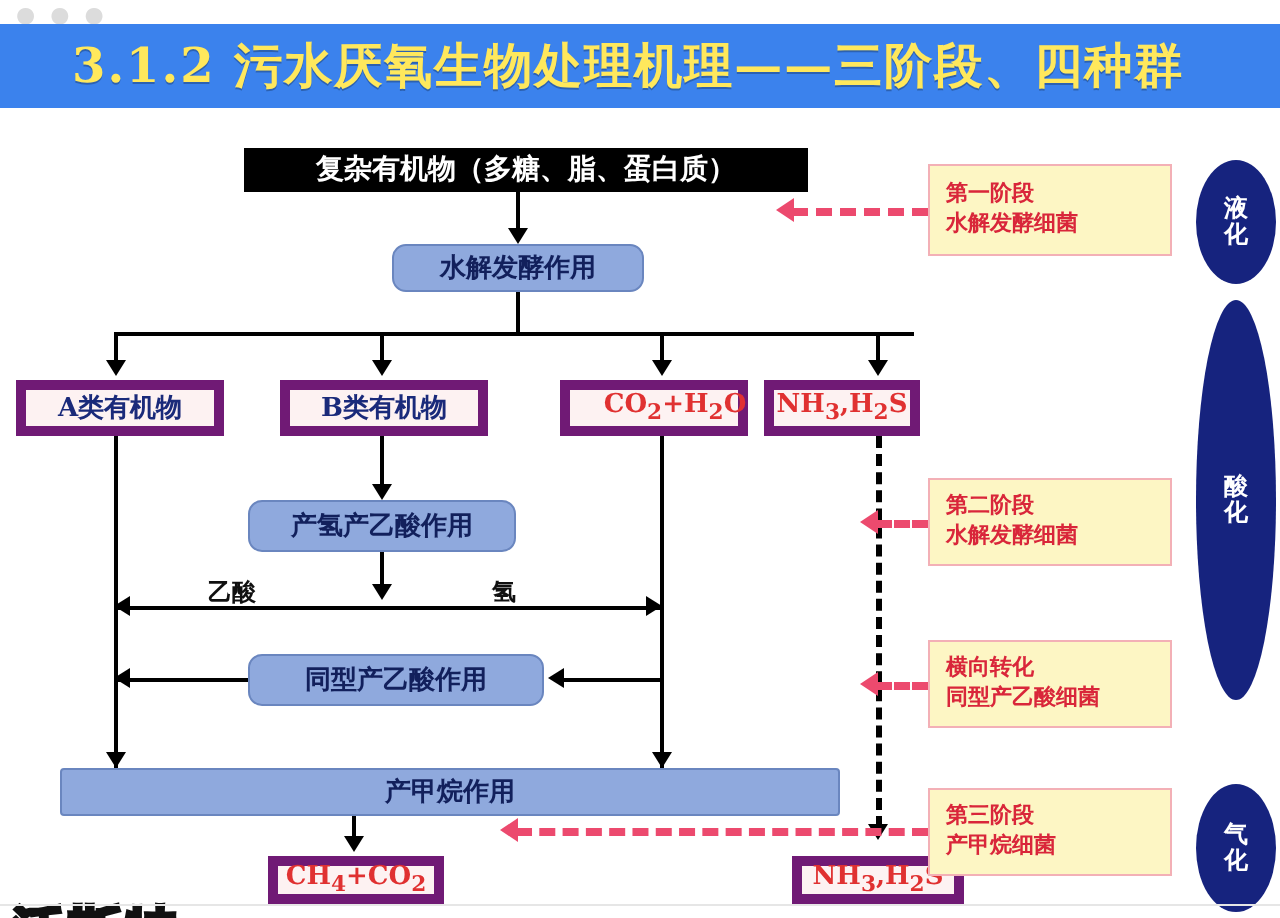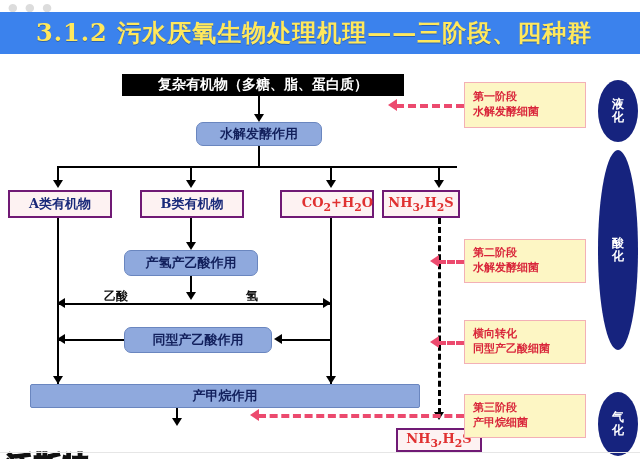--- a/index.html
+++ b/index.html
@@ -40,21 +40,21 @@
     background:#8fa9dd;
     border:1px solid #6a86bf;
     border-radius:7px;
     color:#12205c;
     font-size:13px;font-weight:bold;
     font-family:"DejaVu Serif","Liberation Serif",serif;
   }
   .box-blue.flat{border-radius:2px;}
   .box-pink{
     background:#fdf2f2;
-    border:2px solid #701a75;
+    border:5px solid #701a75;
     color:#1a2a7a;
     font-size:13px;font-weight:bold;
     font-family:"DejaVu Serif","Liberation Serif",serif;
   }
   .box-pink.redtext{color:#e03131;}
   .box-yellow{
     background:#fdf6c4;
     border:1px solid #f3b0b6;
     color:#d9263a;
     font-size:11px;font-weight:bold;
@@ -181,20 +181,23 @@
   <div class="arrow-l" style="left:57px;top:334px;"></div>
 
   <div class="ln h" style="left:282px;top:339px;width:49px;"></div>
   <div class="arrow-l" style="left:274px;top:334px;"></div>
 
   <div class="box box-blue flat" style="left:30px;top:384px;width:390px;height:24px;">产甲烷作用</div>
 
   <div class="ln v" style="left:176px;top:408px;height:14px;"></div>
   <div class="arrow-d" style="left:172px;top:418px;"></div>
 
+  <div class="box box-pink redtext" style="left:134px;top:428px;width:88px;height:24px;">
+    <span>CH<sub>4</sub>+CO<sub>2</sub></span>
+  </div>
   <div class="box box-pink redtext" style="left:396px;top:428px;width:86px;height:24px;">
     <span>NH<sub>3</sub>,H<sub>2</sub>S</span>
   </div>
 
   <div class="dash-h-red" style="left:396px;top:104px;width:68px;"></div>
   <div class="arrow-l-red" style="left:388px;top:99px;"></div>
 
   <div class="dash-h-red" style="left:438px;top:260px;width:26px;"></div>
   <div class="arrow-l-red" style="left:430px;top:255px;"></div>
 

